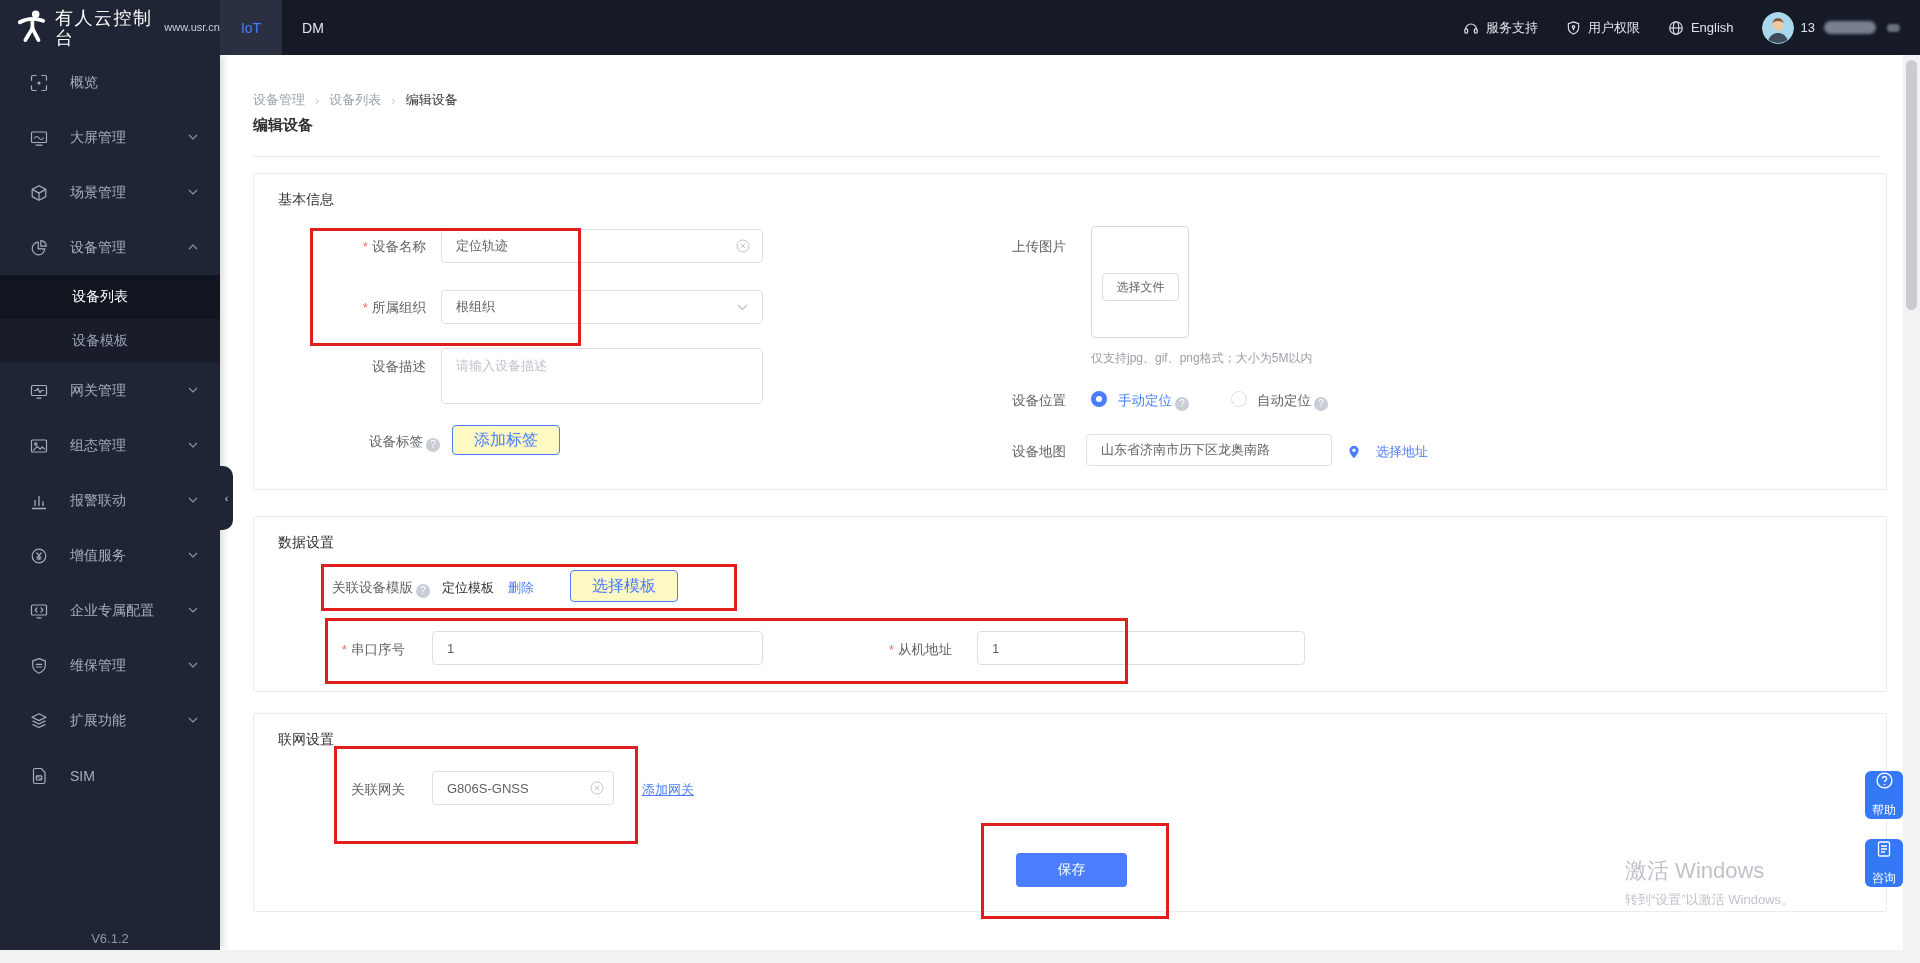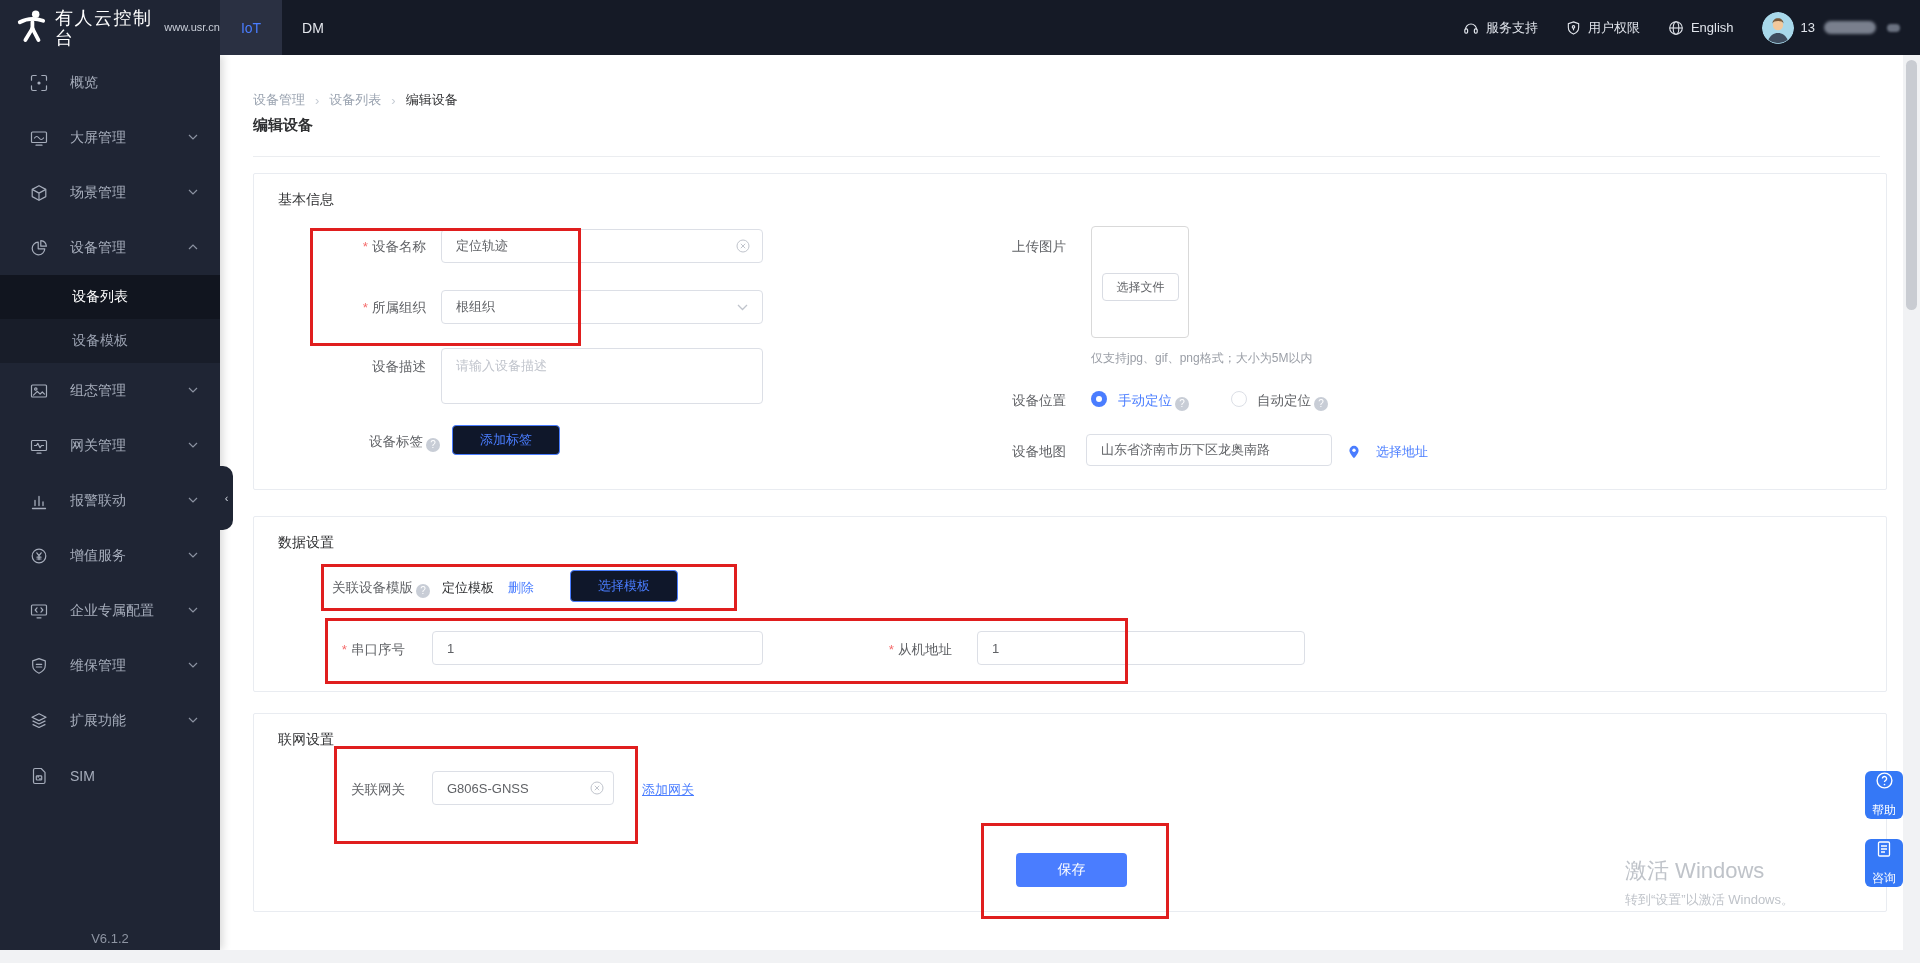--- a/index.html
+++ b/index.html
@@ -48,21 +48,21 @@
   .lab.r{text-align:right;}
   .req::before{content:"*";color:#f56c6c;margin-right:4px;}
   .help-dot{display:inline-block;width:14px;height:14px;border-radius:50%;background:#c8cdd6;color:#fff;font-size:10px;line-height:14px;text-align:center;vertical-align:-2px;margin-left:3px;}
   .help-dot::after{content:"?";}
   .inp{position:absolute;box-sizing:border-box;border:1px solid #dcdfe6;border-radius:4px;font-size:13px;color:#606266;padding:0 14px;background:#fff;font-family:inherit;outline:none;}
   textarea.inp{padding:8px 14px;resize:none;}
   .inp::placeholder{color:#c0c4cc;}
   .inp-ico{position:absolute;display:flex;color:#c0c4cc;}
   .link{position:absolute;color:#4a7dff;font-size:13px;cursor:pointer;white-space:nowrap;}
   .btn{position:absolute;box-sizing:border-box;display:flex;align-items:center;justify-content:center;border-radius:4px;cursor:pointer;font-family:inherit;}
-  .btn-outline-blue{border:1px solid #4a7dff;color:#4a7dff;background:#0f172a;font-size:13px;}
+  .btn-outline-blue{border:1px solid #4a7dff;color:#4a7dff;background:#fef9c3;font-size:16px;}
   .btn-plain{border:1px solid #d9dce3;color:#606266;background:#fff;font-size:12px;}
   .btn-primary{background:#4a7dff;color:#fff;border:none;font-size:14px;}
   .radio{position:absolute;width:16px;height:16px;border-radius:50%;box-sizing:border-box;cursor:pointer;}
   .radio.on{background:#4a7dff;}
   .radio.on::after{content:"";position:absolute;left:5px;top:5px;width:6px;height:6px;border-radius:50%;background:#fff;}
   .radio.off{background:#fff;border:1px solid #dcdfe6;}
   .upload-box{position:absolute;border:1px solid #d9d9d9;border-radius:4px;box-sizing:border-box;}
   .note{position:absolute;font-size:12px;color:#9a9ea6;white-space:nowrap;}
   .txt{position:absolute;font-size:13px;color:#303133;white-space:nowrap;}
 
@@ -209,41 +209,41 @@
       <div class="sub-item active">
           <span>设备列表</span>
         </div>
       <div class="sub-item">
           <span>设备模板</span>
         </div>
     </div>
     <div class="menu-item">
       <span class="mi-icon">
           <svg viewBox="0 0 18 18" fill="none" stroke="currentColor" stroke-width="1.2" stroke-linecap="round" stroke-linejoin="round">
+            <rect x="1.5" y="3.5" width="15" height="10" rx="1"></rect>
+            <path d="M4.5 8.5h2l1.3-2.2 2.2 4.4 1.5-2.2h2"></path>
+            <path d="M7 16.2h4"></path>
+          </svg>
+        </span>
+      <span class="mi-label">网关管理</span>
+      <span class="mi-chev">
+          <svg width="10" height="6" viewBox="0 0 10 6">
+            <path d="M1 1l4 4 4-4" fill="none" stroke="currentColor" stroke-width="1.2"></path>
+          </svg>
+        </span>
+    </div>
+    <div class="menu-item">
+      <span class="mi-icon">
+          <svg viewBox="0 0 18 18" fill="none" stroke="currentColor" stroke-width="1.2" stroke-linecap="round" stroke-linejoin="round">
             <rect x="1.5" y="3" width="15" height="12" rx="1"></rect>
             <circle cx="5.8" cy="7" r="1.2"></circle>
             <path d="M3.5 13.2l3.8-3.8 2.8 2.8 2.2-2.2 2.2 2.2"></path>
           </svg>
         </span>
       <span class="mi-label">组态管理</span>
-      <span class="mi-chev">
-          <svg width="10" height="6" viewBox="0 0 10 6">
-            <path d="M1 1l4 4 4-4" fill="none" stroke="currentColor" stroke-width="1.2"></path>
-          </svg>
-        </span>
-    </div>
-    <div class="menu-item">
-      <span class="mi-icon">
-          <svg viewBox="0 0 18 18" fill="none" stroke="currentColor" stroke-width="1.2" stroke-linecap="round" stroke-linejoin="round">
-            <rect x="1.5" y="3.5" width="15" height="10" rx="1"></rect>
-            <path d="M4.5 8.5h2l1.3-2.2 2.2 4.4 1.5-2.2h2"></path>
-            <path d="M7 16.2h4"></path>
-          </svg>
-        </span>
-      <span class="mi-label">网关管理</span>
       <span class="mi-chev">
           <svg width="10" height="6" viewBox="0 0 10 6">
             <path d="M1 1l4 4 4-4" fill="none" stroke="currentColor" stroke-width="1.2"></path>
           </svg>
         </span>
     </div>
     <div class="menu-item">
       <span class="mi-icon">
           <svg viewBox="0 0 18 18" fill="none" stroke="currentColor" stroke-width="1.3" stroke-linecap="round">
             <path d="M2.5 16.5h13"></path>

